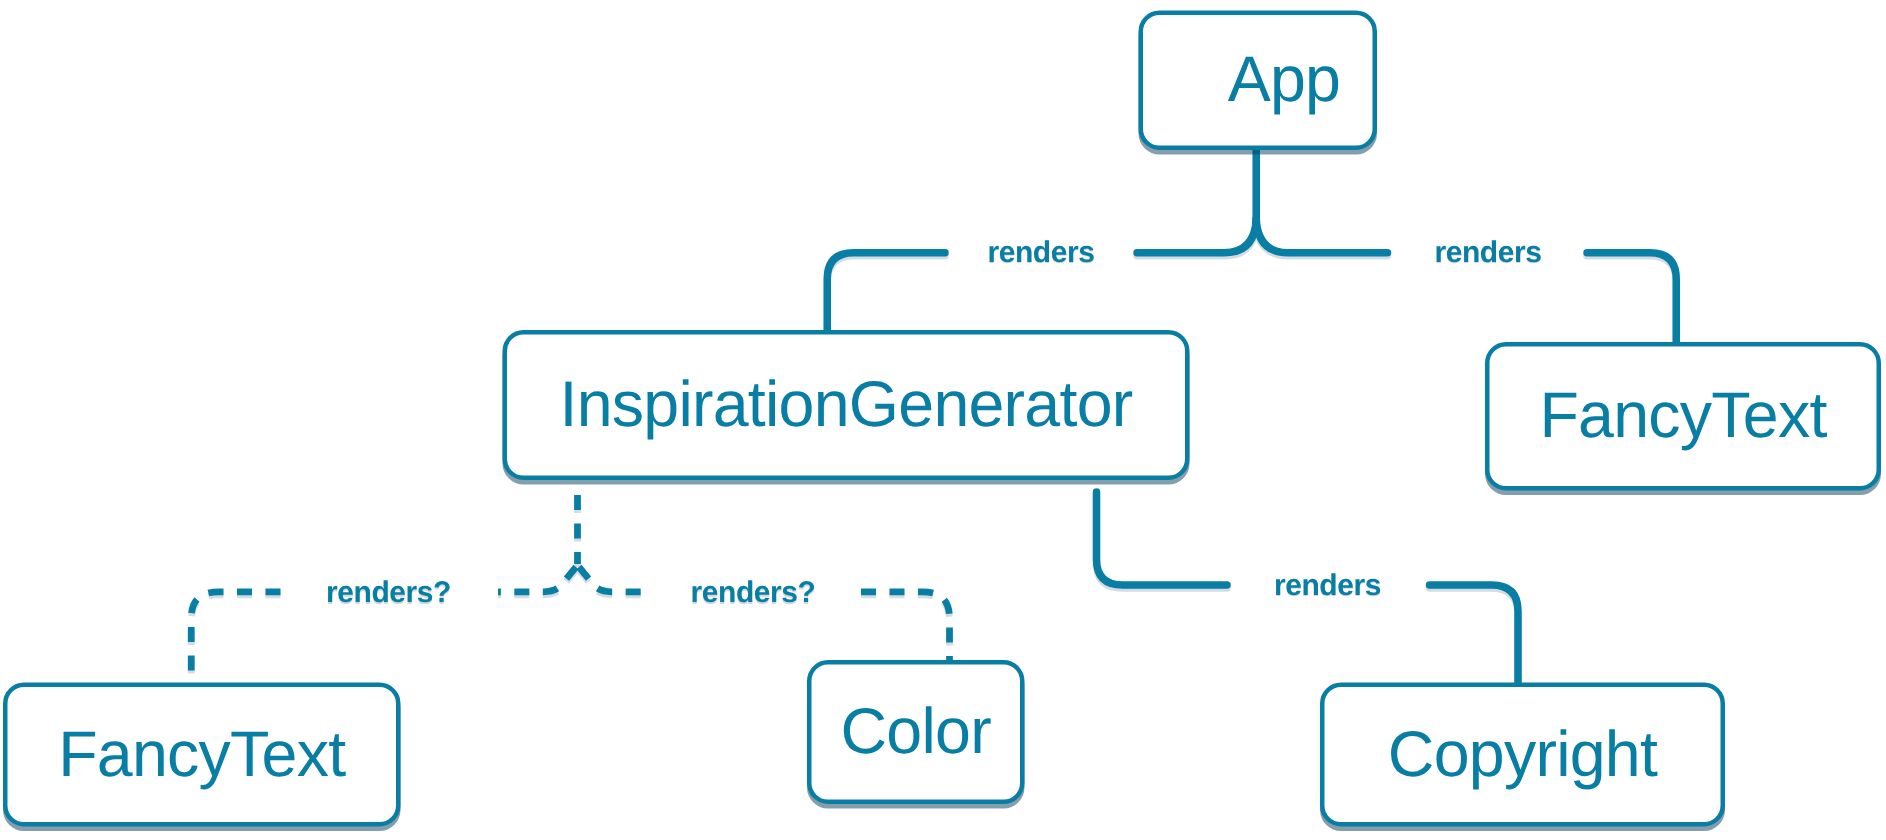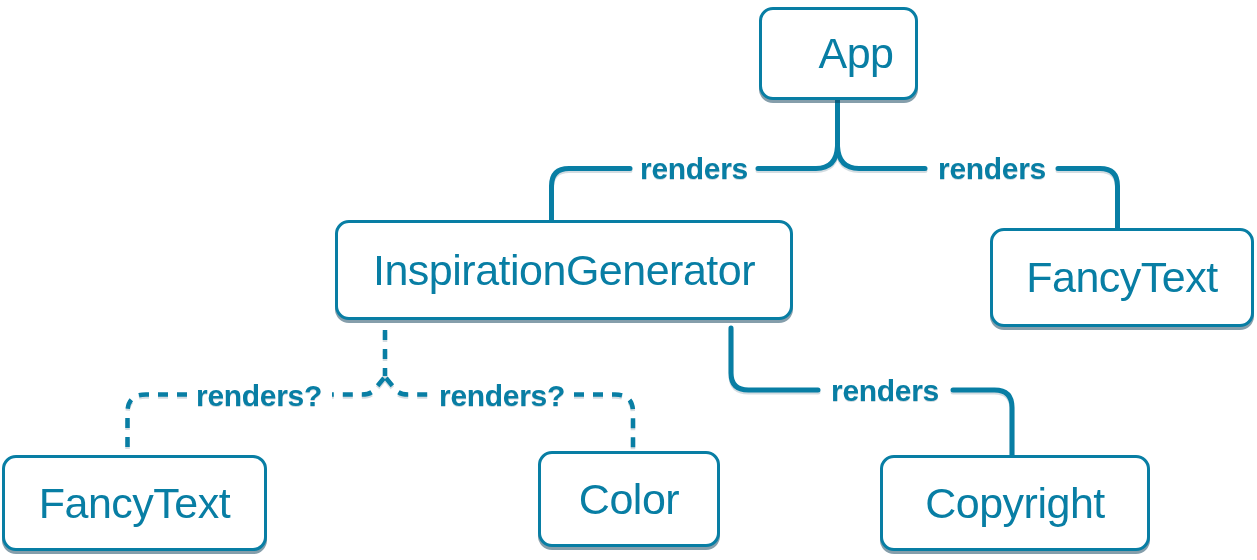--- a/index.html
+++ b/index.html
@@ -32,27 +32,27 @@
     color:var(--accent);
     display:flex;align-items:center;justify-content:center;
     font-size:43px;
     letter-spacing:-0.5px;
     white-space:nowrap;
   }
   .node-app{left:759px;top:7px;width:159px;height:93px;padding-left:35px;}
   .node-inspiration-generator{left:335px;top:220px;width:458px;height:100px;}
   .node-fancy-text-top{left:990px;top:228px;width:264px;height:99px;}
   .node-fancy-text-bottom{left:2px;top:455px;width:265px;height:96px;}
-  .node-color{left:538px;top:451px;width:182px;height:96px;}
+  .node-color{left:538px;top:440px;width:145px;height:96px;}
   .node-copyright{left:880px;top:455px;width:270px;height:96px;}
   .edge-label{
     position:absolute;
     transform:translate(-50%,-50%);
     color:var(--accent);
-    font-size:30px;
+    font-size:20px;
     font-weight:bold;
     letter-spacing:-0.3px;
     white-space:nowrap;
     text-shadow:0 1px 0 rgba(11,62,88,0.2);
   }
   .edge-label-0{left:694px;top:169px;}
   .edge-label-1{left:992px;top:169px;}
   .edge-label-2{left:259px;top:396px;}
   .edge-label-3{left:502px;top:396px;}
   .edge-label-4{left:885px;top:391px;}

